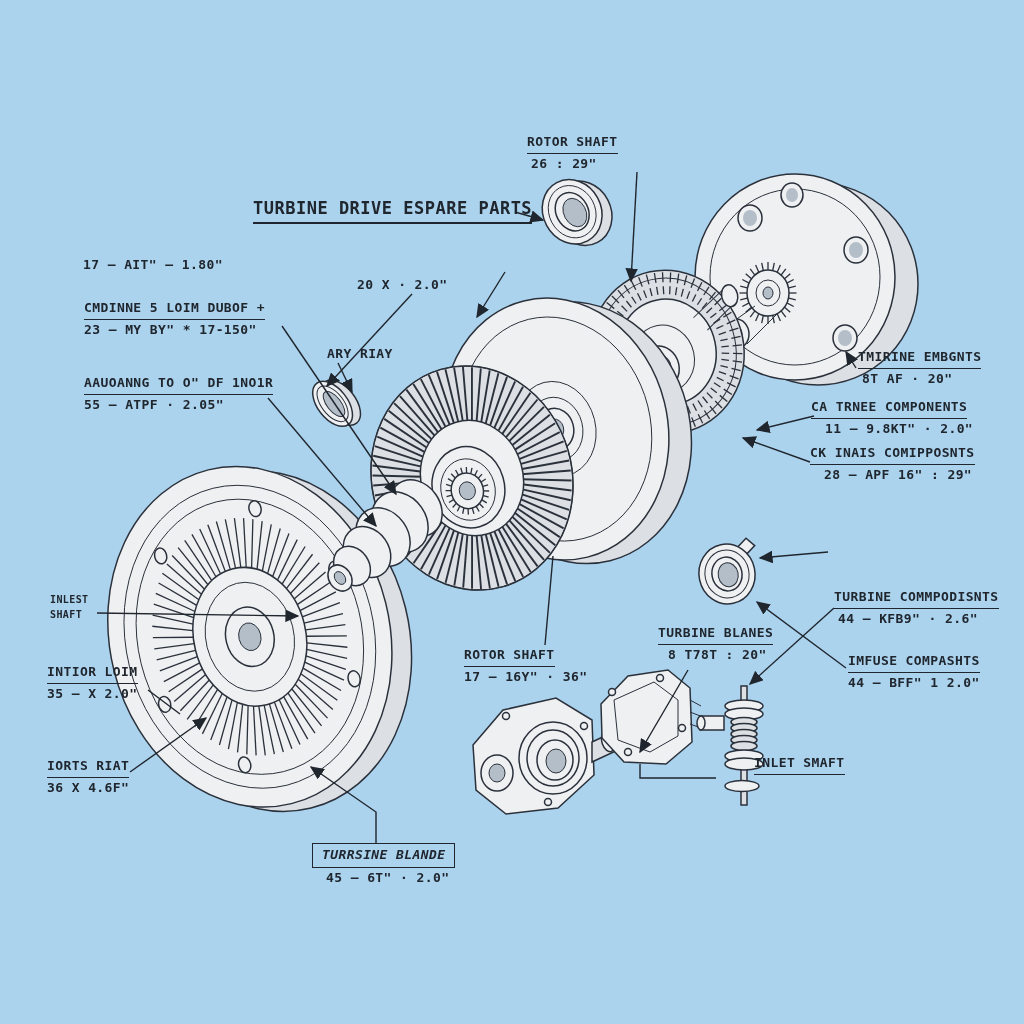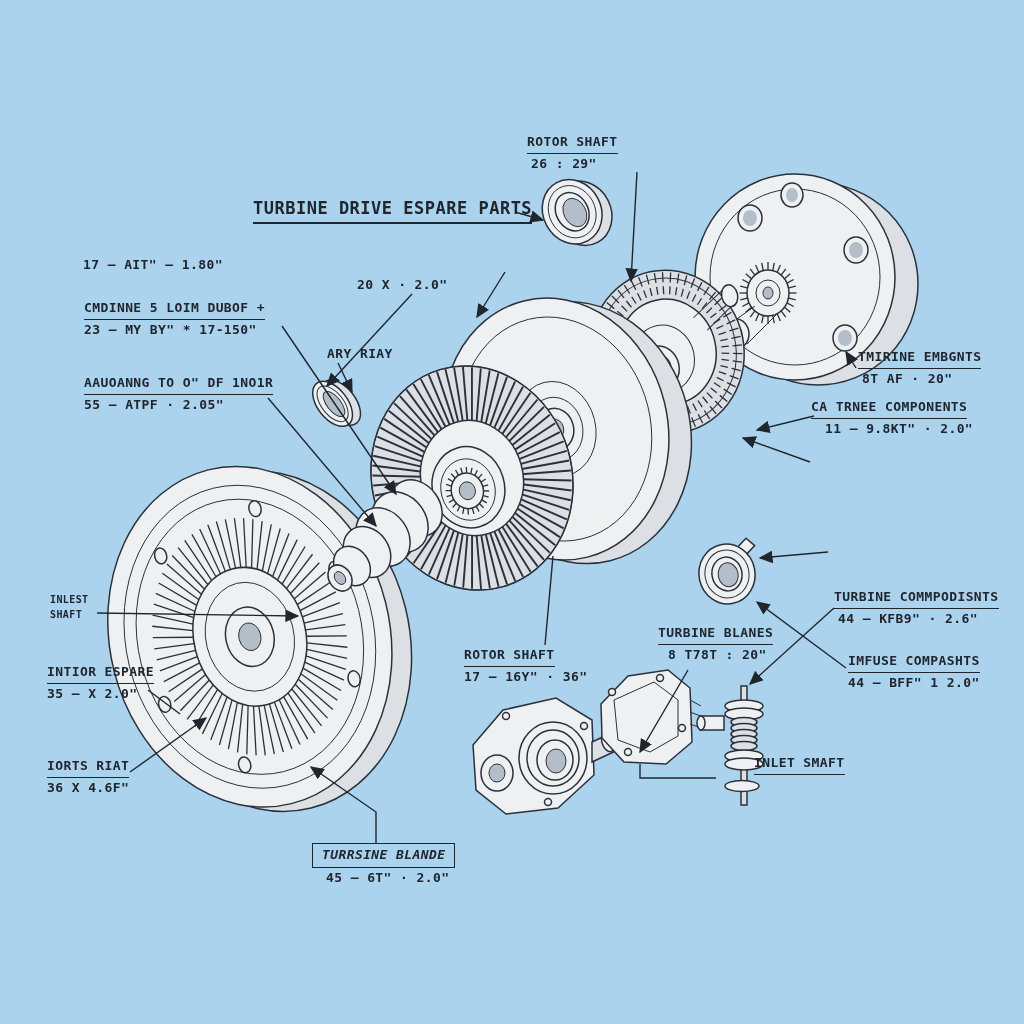--- a/index.html
+++ b/index.html
@@ -568,39 +568,43 @@
 <div class="lbl rule" style="left:858px;top:349px;">
   <span class="name">TMIRINE EMBGNTS</span>
   <span class="val ind4">8T AF · 20"</span>
 </div>
 
 <div class="lbl rule" style="left:791px;top:399px;margin-left:20px;">
   <span class="name">CA TRNEE COMPONENTS</span>
   <span class="val ind14">11 – 9.8KT" · 2.0"</span>
 </div>
 
+<div class="lbl rule" style="left:810px;top:445px;">
+  <span class="name">CK INAIS COMIPPOSNTS</span>
+  <span class="val ind14">28 – APF 16" : 29"</span>
+</div>
 
 
 <div class="lbl rule" style="left:834px;top:589px;">
   <span class="name">TURBINE COMMPODISNTS</span>
   <span class="val ind4">44 – KFB9" · 2.6"</span>
 </div>
 
 <div class="lbl rule" style="left:848px;top:653px;">
   <span class="name">IMFUSE COMPASHTS</span>
   <span class="val">44 – BFF" 1 2.0"</span>
 </div>
 
 <div class="lbl" style="left:50px;top:593px;font-size:10px;">
   <span class="name">INLEST</span>
   <span class="val">SHAFT</span>
 </div>
 
 <div class="lbl rule" style="left:47px;top:664px;">
-  <span class="name">INTIOR ESPARE</span>
+  <span class="name">INTIOR LOIM</span>
   <span class="val">35 – X 2.0"</span>
 </div>
 
 <div class="lbl rule" style="left:47px;top:758px;">
   <span class="name">IORTS RIAT</span>
   <span class="val">36 X 4.6F"</span>
 </div>
 
 <div class="lbl rule" style="left:464px;top:647px;">
   <span class="name">ROTOR SHAFT</span>

